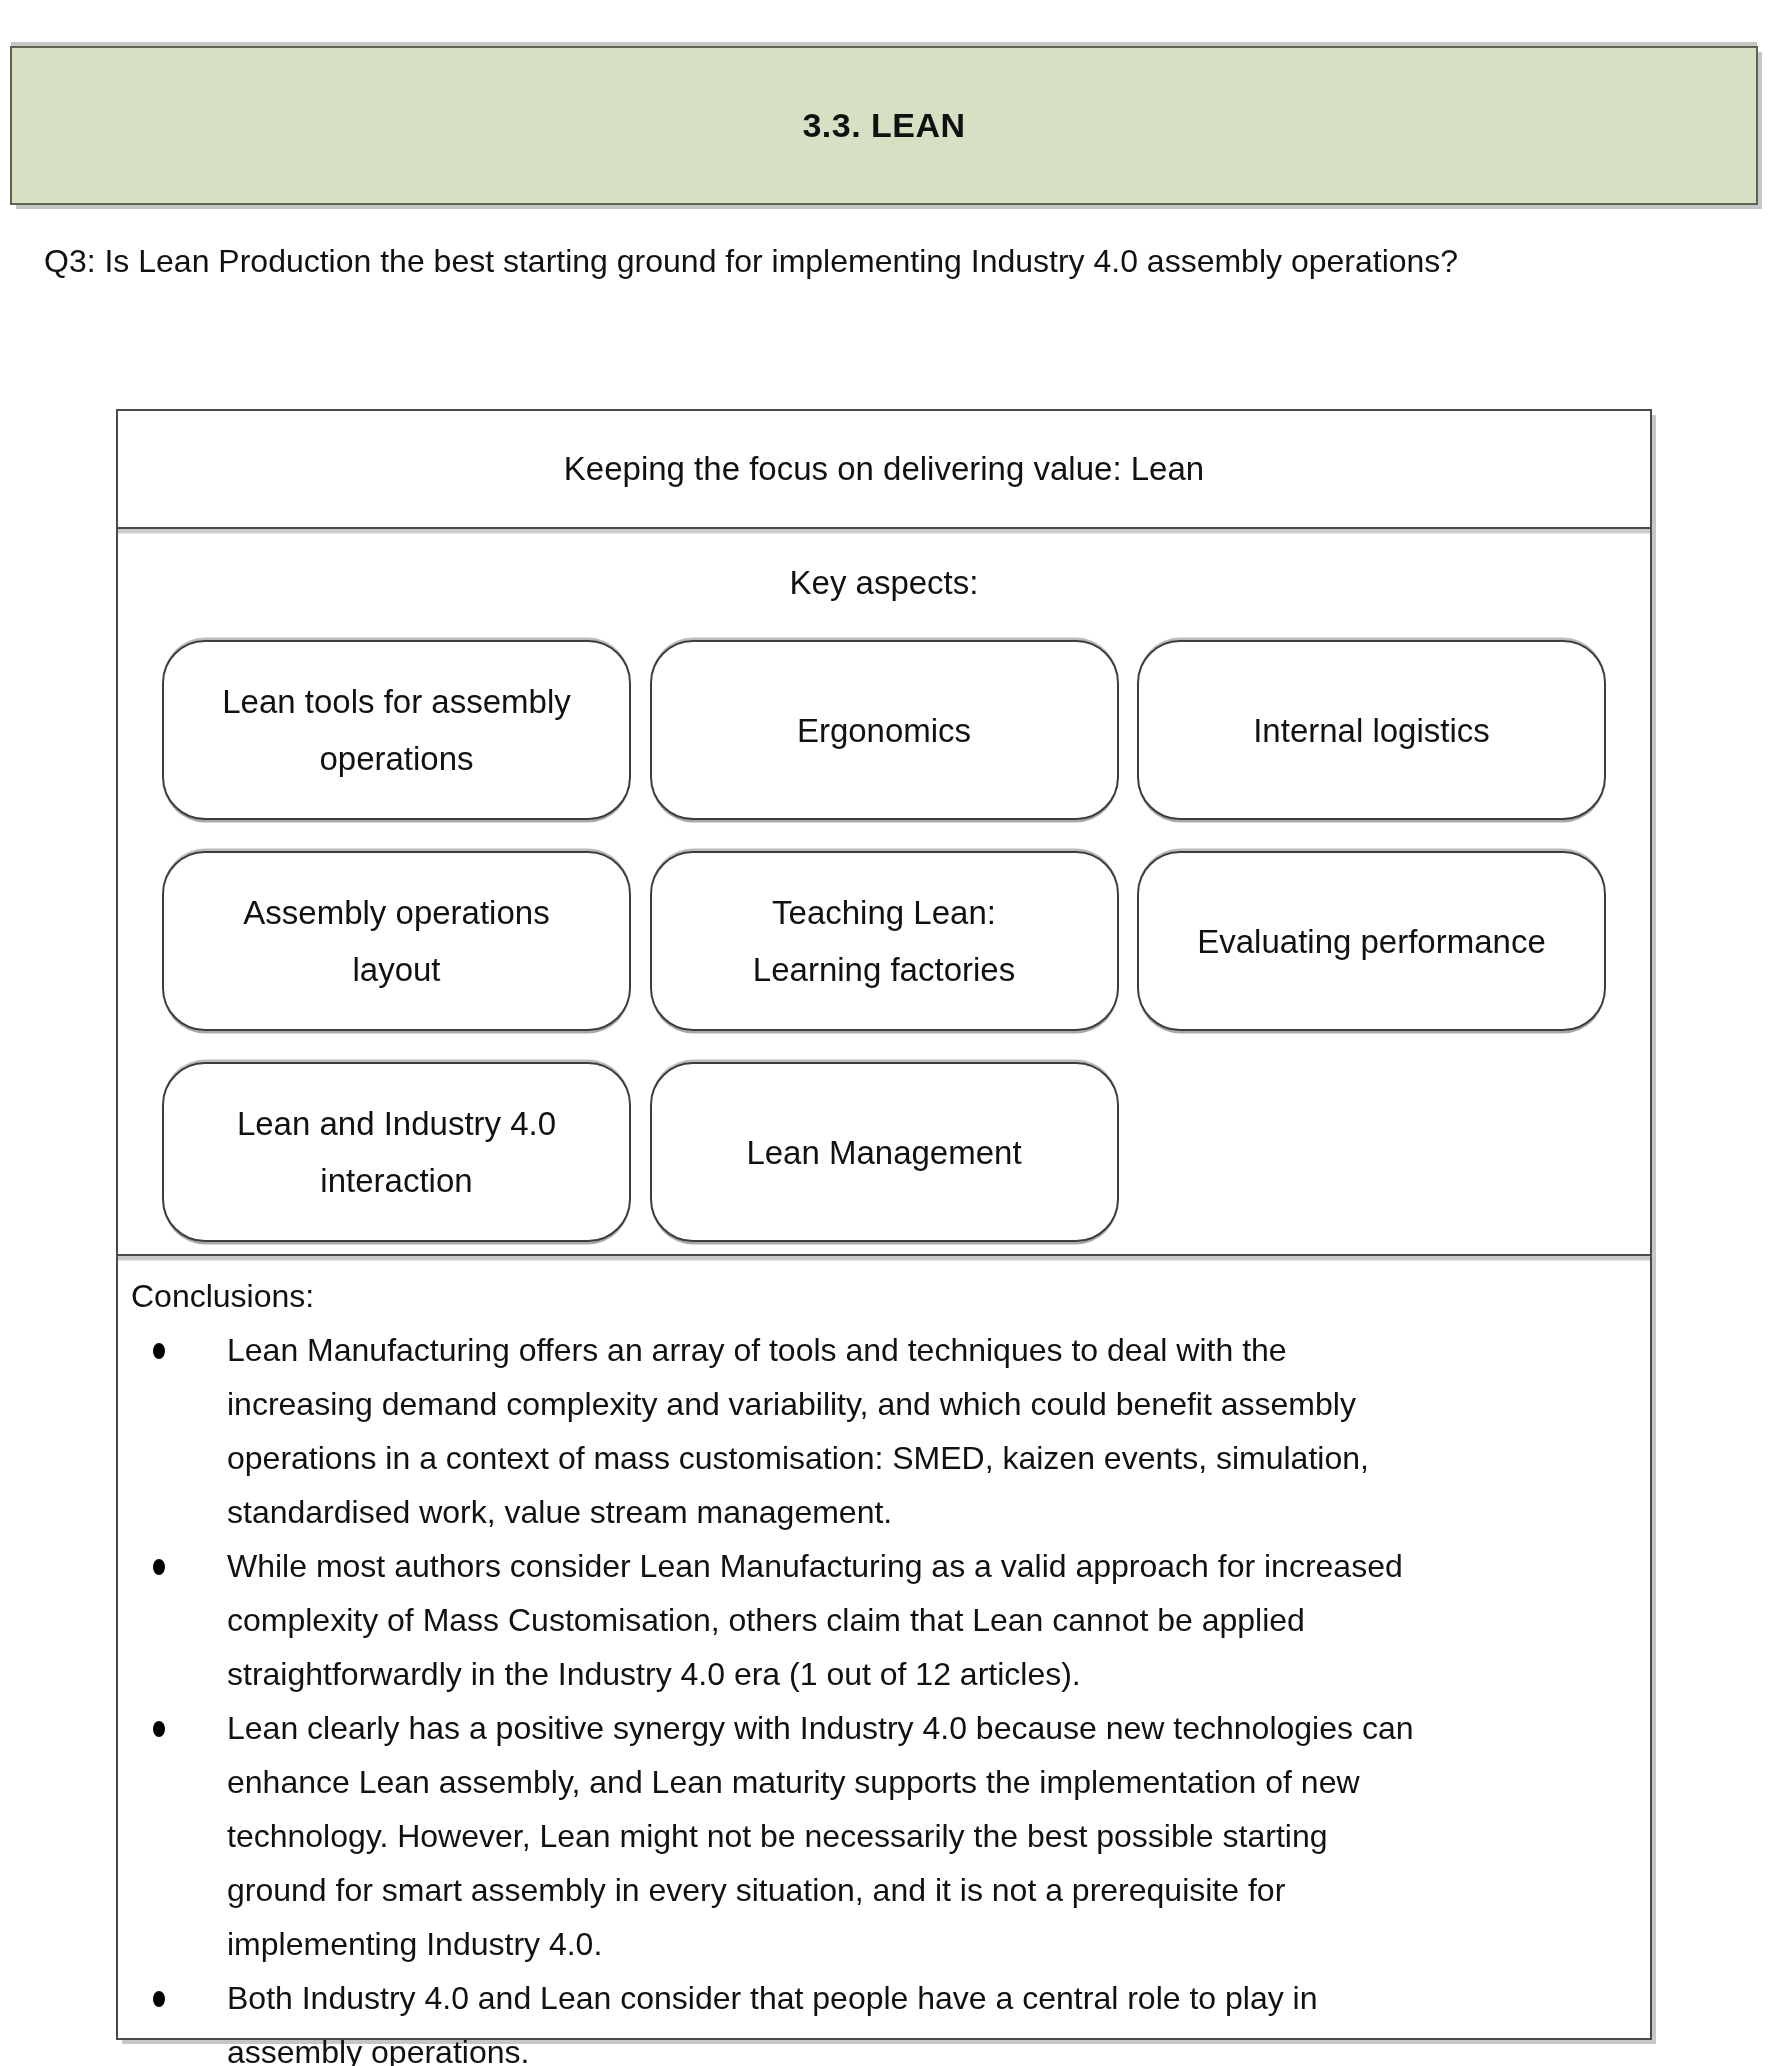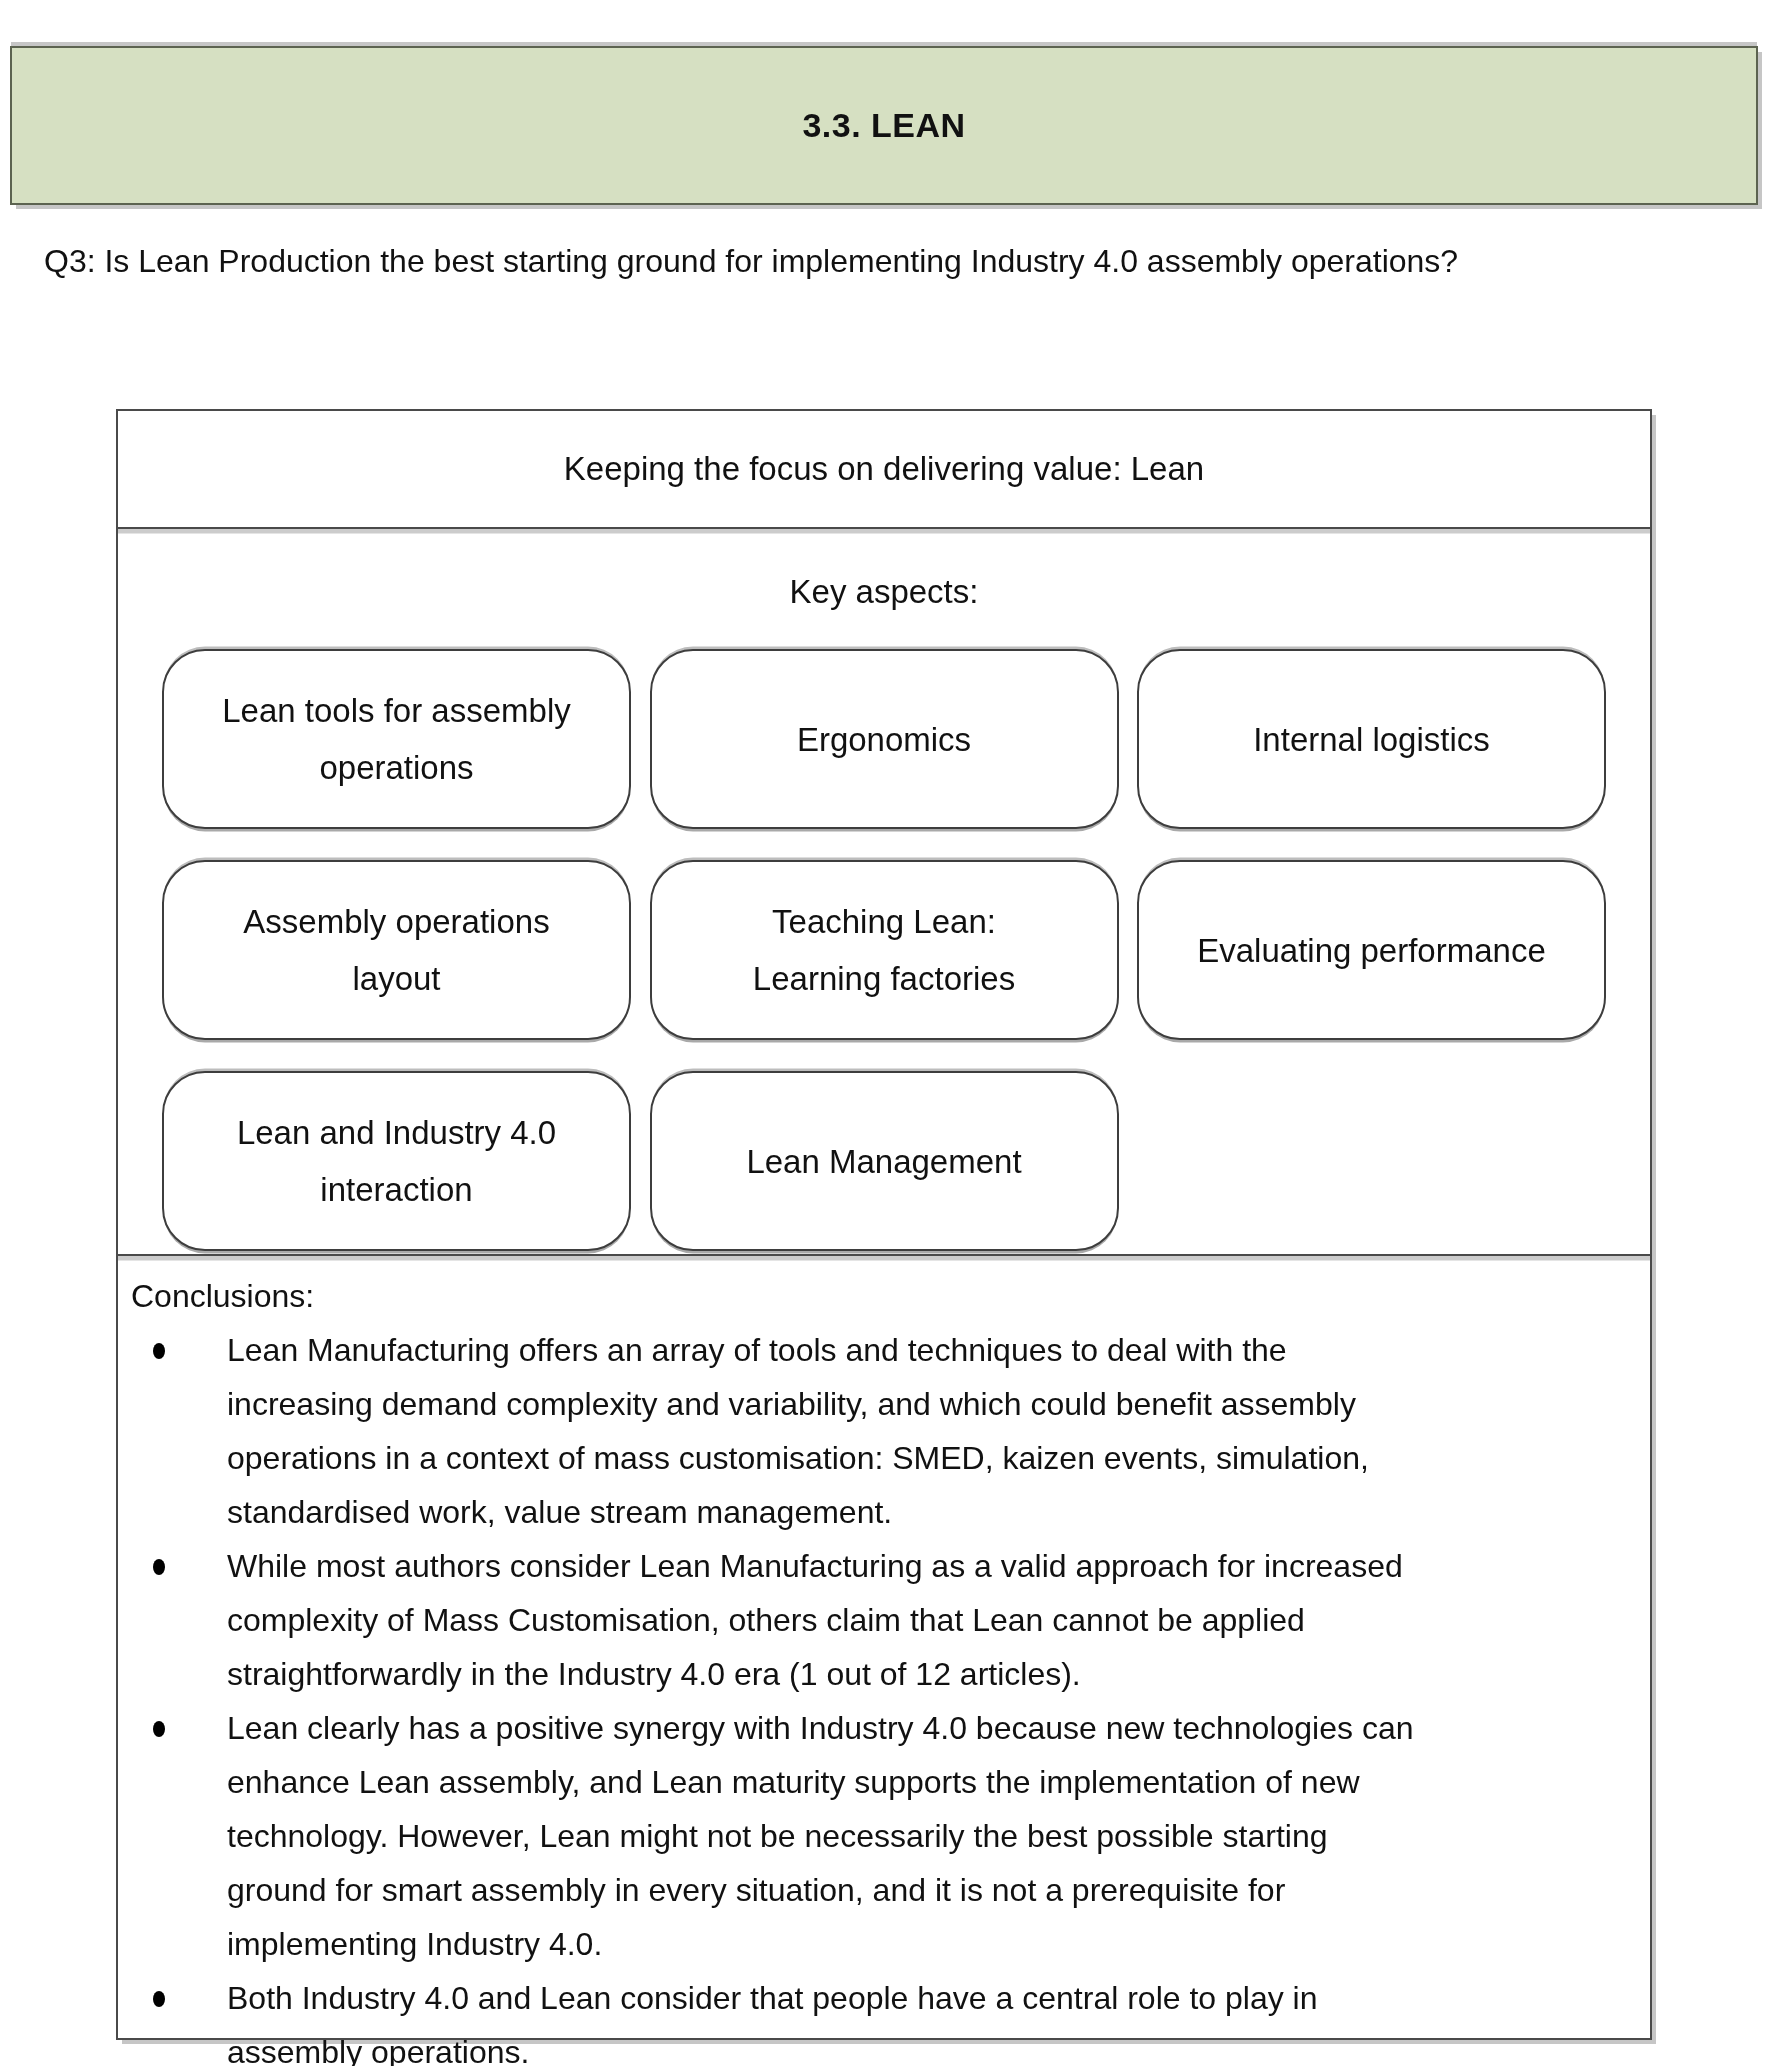--- a/index.html
+++ b/index.html
@@ -30,21 +30,21 @@
     display:flex; align-items:center; justify-content:center;
     font-size:33px;
   }
   .aspects {
     flex:0 0 727px; height:727px; box-sizing:border-box;
     border-top:2.5px solid #4a4a4a;
     box-shadow: inset 0 4.5px 0 #cccccc;
     padding:0 44px;
   }
   .aspects-heading {
-    margin-top:44px; text-align:center; font-size:33px; line-height:37px;
+    margin-top:35px; text-align:center; font-size:33px; line-height:37px;
   }
   .aspect-grid {
     margin-top:39px;
     display:grid; grid-template-columns:repeat(3, 1fr);
     column-gap:18.5px; row-gap:31px;
   }
   .aspect-box {
     height:180px; box-sizing:border-box; background:#ffffff;
     border:2px solid #3d3d3d; border-radius:43px;
     display:flex; align-items:center; justify-content:center;

